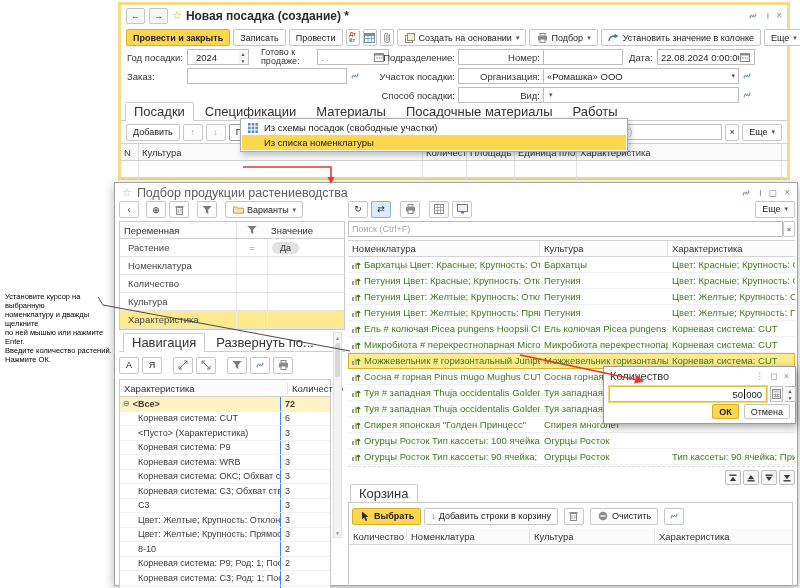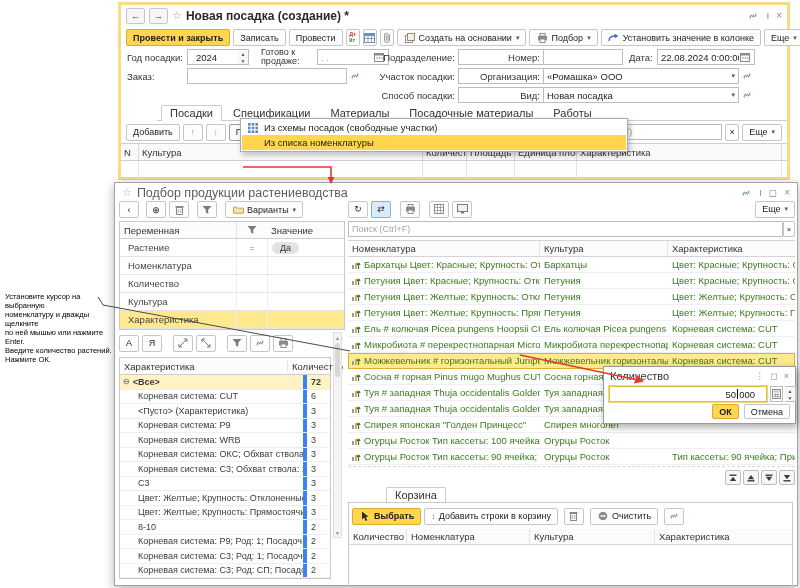--- a/index.html
+++ b/index.html
@@ -21,21 +21,21 @@
   .fld .dd{font-size:7px;color:#555;padding-left:2px;}
   .fldlabel{position:absolute;font-size:9.5px;color:#333;white-space:nowrap;}
   .right{text-align:right;}
   .after{position:absolute;font-size:9px;color:#777;display:inline-flex;align-items:center;
          justify-content:center;width:12px;height:16px;}
   .spin{position:absolute;width:11px;height:16px;border:1px solid #bdbdbd;border-left:none;
         display:flex;flex-direction:column;box-sizing:border-box;background:#f7f7f7;}
   .spin span{flex:1;display:flex;align-items:center;justify-content:center;font-size:5px;color:#555;}
   
   .tabs{display:flex;gap:2px;padding:0 4px;border-bottom:1px solid #cdcdcd;height:17px;
-        box-sizing:border-box;align-items:flex-end;font-size:11px;margin-left:36px;}
+        box-sizing:border-box;align-items:flex-end;font-size:13px;}
   .tab{padding:1px 8px 2px 8px;border:1px solid transparent;border-bottom:none;color:#333;
        position:relative;top:1px;white-space:nowrap;background:transparent;border-radius:2px 2px 0 0;}
   .tab.active{background:#fff;border-color:#cdcdcd;}
   
   #win1{left:118px;top:2px;width:672px;height:178px;background:#fff;
         border:3px solid #f6dd85;}
   .w1-titlebar{display:flex;align-items:center;gap:4px;height:19px;padding:1px 5px;}
   .navbtn{width:17px;height:14px;border:1px solid #c6c6c6;background:#f6f6f6;border-radius:2px;
           display:inline-flex;align-items:center;justify-content:center;font-size:9px;color:#444;}
   .star{color:#c3a94e;font-size:11px;}
@@ -72,21 +72,21 @@
   .prow .c1{width:117px;padding-left:8px;box-sizing:border-box;border-right:1px solid #ededed;
             white-space:nowrap;overflow:hidden;height:100%;display:flex;align-items:center;color:#444;}
   .prow .c2{width:30px;text-align:center;color:#888;border-right:1px solid #ededed;height:100%;
             display:flex;align-items:center;justify-content:center;}
   .prow .c3{flex:1;padding-left:4px;display:flex;align-items:center;height:100%;}
   .prow.sel{background:#ffe98f;}
   .pill{background:#e2e2e2;border-radius:8px;padding:0 8px;font-size:9px;color:#333;line-height:12px;}
   .phead{display:flex;height:16px;border-bottom:1px solid #cfcfcf;background:#fcfcfc;color:#333;align-items:center;}
   .crow{display:flex;height:13.5px;border-bottom:1px solid #efefef;align-items:center;font-size:9px;color:#3a3a3a;}
   .crow .cl{flex:1;white-space:nowrap;overflow:hidden;display:flex;align-items:center;}
-  .crow .cn{width:27px;padding-left:4px;box-sizing:border-box;border-left:4px solid #3b82f6;height:100%;
+  .crow .cn{width:50px;padding-left:4px;box-sizing:border-box;border-left:1px solid #3b82f6;height:100%;
             display:flex;align-items:center;}
   .crow.sel{background:#fff3c4;font-weight:bold;}
   .nhead{display:flex;height:15px;border-top:1px solid #d4d4d4;border-bottom:1px solid #d4d4d4;
          background:#fbfbfb;font-size:9.5px;color:#333;align-items:center;}
   .nhead .hc{padding:0 4px;white-space:nowrap;overflow:hidden;box-sizing:border-box;height:100%;
              display:flex;align-items:center;border-right:1px solid #e4e4e4;}
   .nrow{display:flex;height:15px;align-items:center;border-bottom:1px solid #f0f0f0;
         font-size:9.5px;color:#3c7a1e;}
   .nrow span{white-space:nowrap;overflow:hidden;box-sizing:border-box;}
   .nrow .nname{width:176px;}
@@ -100,21 +100,21 @@
              font-size:9.5px;color:#333;align-items:center;}
   .baskethdr .hc{padding:0 4px;border-right:1px solid #e4e4e4;height:100%;display:flex;
                  align-items:center;box-sizing:border-box;white-space:nowrap;overflow:hidden;}
   
   #qtypop{left:603px;top:366px;width:193px;height:58px;background:#fff;border:1px solid #9b9b9b;
           box-shadow:2px 3px 8px rgba(0,0,0,.35);z-index:40;}
   .qtitle{display:flex;align-items:center;height:16px;padding:1px 6px;font-size:11px;color:#333;}
   .qicons{margin-left:auto;display:flex;gap:6px;color:#8a8a8a;font-size:9px;}
   .qinput{position:absolute;left:5px;top:19px;width:158px;height:16px;border:1px solid #e3bd3f;
           outline:1px solid #f4d876;display:flex;align-items:center;justify-content:flex-end;
-          font-size:9.5px;padding:0 11px;box-sizing:border-box;}
+          font-size:9.5px;padding:0 4px;box-sizing:border-box;}
   .cursorbar{display:inline-block;width:1px;height:10px;background:#000;margin:0 1px;}
   .qbtns{position:absolute;right:5px;bottom:4px;display:flex;gap:5px;}
   .qbtns .btn{height:15px;font-size:9px;}
   
   .vscroll{position:absolute;width:9px;background:#f4f4f4;border:1px solid #e0e0e0;box-sizing:border-box;}
   .vscroll .arr{position:absolute;left:0;right:0;height:9px;display:flex;align-items:center;justify-content:center;
                 font-size:5px;color:#888;}
   .vscroll .thumb{position:absolute;left:1px;right:1px;top:10px;height:34px;background:#d7d7d7;border-radius:3px;}
   
   #note{left:5px;top:292px;width:110px;font-size:7.5px;line-height:9px;color:#000;z-index:45;}
@@ -305,21 +305,20 @@
         </span>
       <span class="after" style="left:483px;top:39px;">
           <span class="i">
             <svg width="10" height="10" viewBox="0 0 10 10">
               <path d="M4 6 L6 4 M2.6 7.4 a1.6 1.6 0 0 1 0-2.3 l1.2-1.2 M7.4 2.6 a1.6 1.6 0 0 1 0 2.3 L6.2 6.1" fill="none" stroke="#6f8fb3" stroke-width="1.1"></path>
             </svg>
           </span>
         </span>
       <span class="fldlabel right" style="left:340px;top:42px;width:79px;">Вид:</span>
       <span class="fld" style="left:422px;top:39px;width:196px;">
-          <span class="txt">Новая посадка</span>
           <span class="dd">▾</span>
         </span>
       <span class="after" style="left:620px;top:39px;">
           <span class="i">
             <svg width="10" height="10" viewBox="0 0 10 10">
               <path d="M4 6 L6 4 M2.6 7.4 a1.6 1.6 0 0 1 0-2.3 l1.2-1.2 M7.4 2.6 a1.6 1.6 0 0 1 0 2.3 L6.2 6.1" fill="none" stroke="#6f8fb3" stroke-width="1.1"></path>
             </svg>
           </span>
         </span>
     </div>
@@ -505,20 +504,24 @@
               <span class="c2"></span>
               <span class="c3"></span>
             </div>
             <div class="prow sel">
               <span class="c1">Характеристика</span>
               <span class="c2"></span>
               <span class="c3"></span>
             </div>
           </div>
       </div>
+      <div class="tabs" id="w2-left-tabs" style="margin-top:5px;border-bottom:1px solid #cdcdcd;">
+          <span class="tab active">Навигация</span>
+          <span class="tab">Развернуть по...</span>
+        </div>
       <div class="tb" style="height:20px;margin-top:3px;">
         <span class="btn ibtn">А</span>
         <span class="btn ibtn">Я</span>
         <span class="btn ibtn" style="margin-left:8px">
             <span class="i">
               <svg width="10" height="10" viewBox="0 0 10 10">
                 <path d="M1 9 L9 1 M1 9 h3 M1 9 v-3 M9 1 h-3 M9 1 v3" stroke="#7a7a7a" fill="none"></path>
               </svg>
             </span>
           </span>

